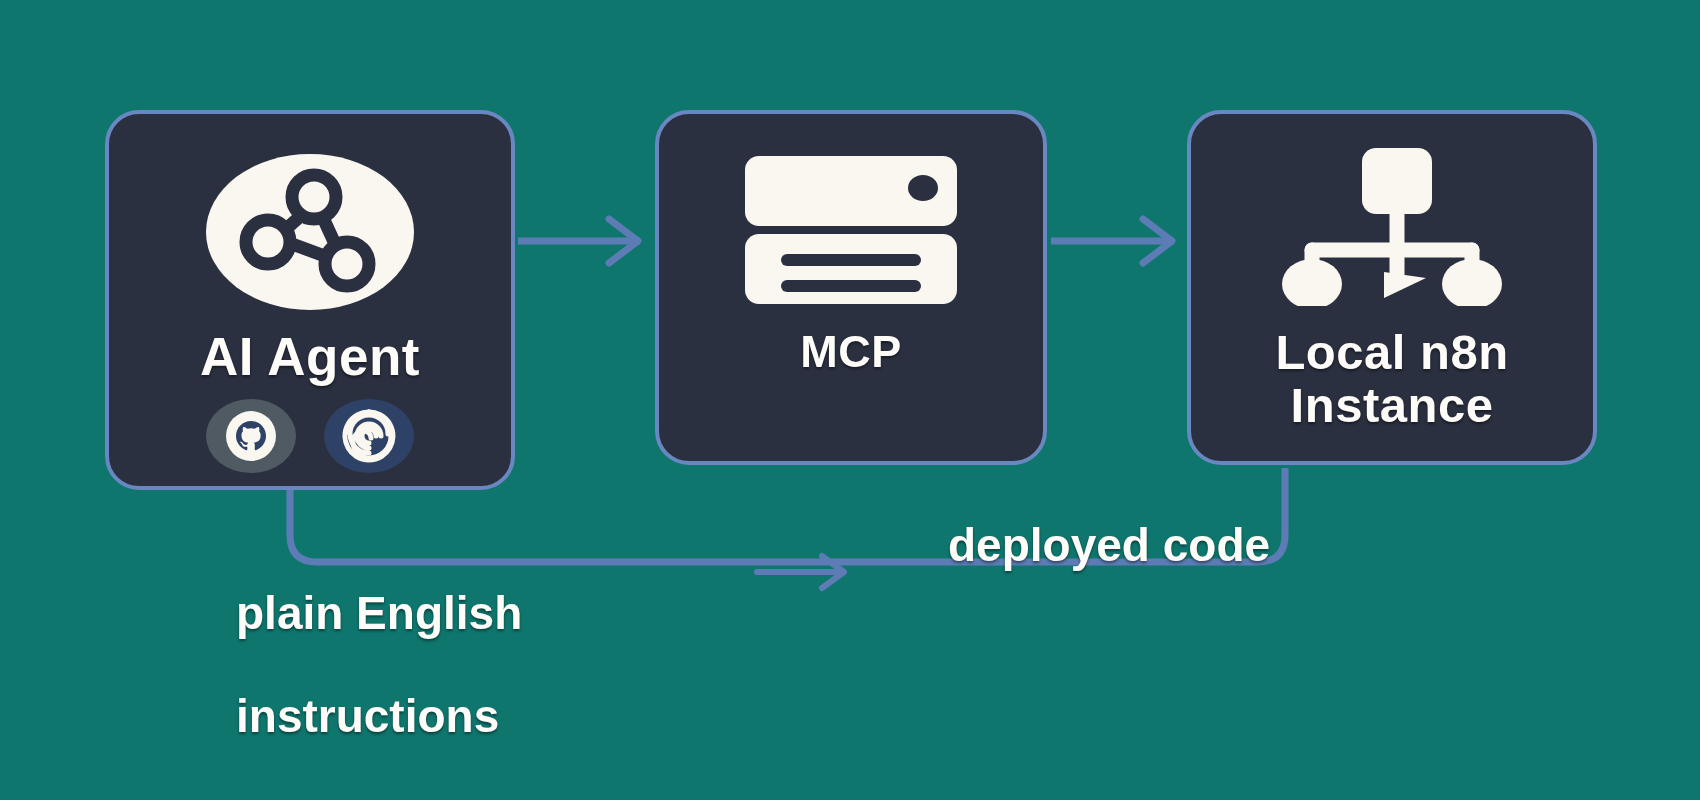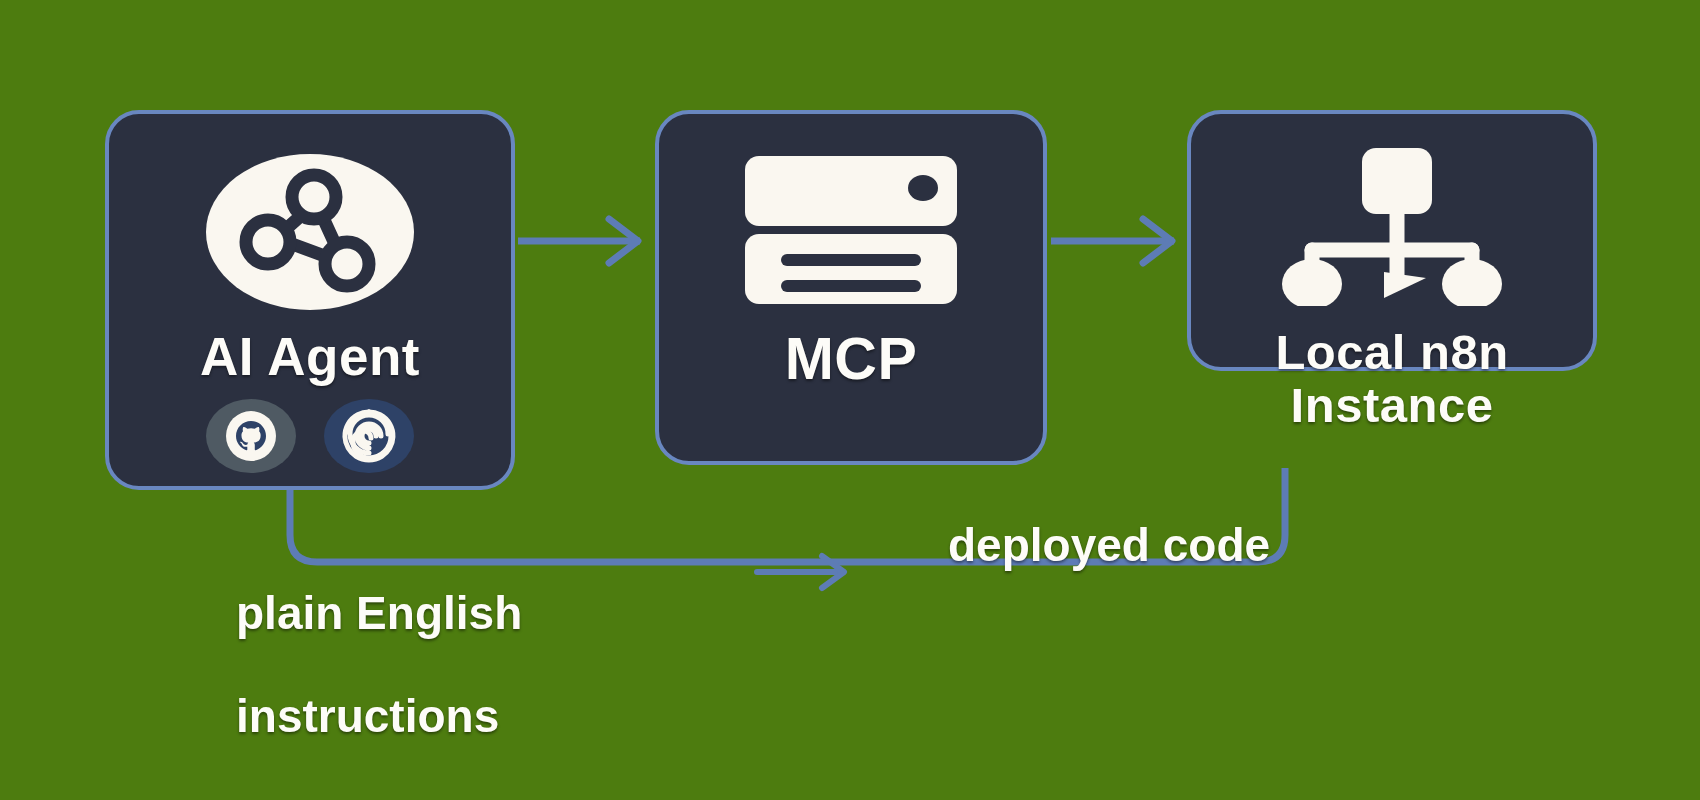--- a/index.html
+++ b/index.html
@@ -12,21 +12,21 @@
     width: 1700px;
     height: 800px;
     overflow: hidden;
     font-family: "Liberation Sans", sans-serif;
     position: relative;
   }
   #stage {
     position: relative;
     width: 1700px;
     height: 800px;
-    background: #4d7c0f;
+    background: #0f766e;
     text-decoration: underline;
   }
   .layer-svg {
     position: absolute;
     left: 0;
     top: 0;
     width: 1700px;
     height: 800px;
     pointer-events: none;
   }
@@ -35,37 +35,37 @@
     box-sizing: border-box;
     border: 4px solid #6987c0;
     border-radius: 34px;
     background: #2b3040;
     display: flex;
     flex-direction: column;
     align-items: center;
   }
   #card-agent  { left: 105px; top: 110px; width: 410px; height: 380px; padding-top: 38px; }
   #card-mcp    { left: 655px; top: 110px; width: 392px; height: 355px; padding-top: 40px; }
-  #card-n8n    { left: 1187px; top: 110px; width: 410px; height: 261px; padding-top: 32px; }
+  #card-n8n    { left: 1187px; top: 110px; width: 410px; height: 355px; padding-top: 32px; }
 
   .icon-wrap {
     display: flex;
     align-items: center;
     justify-content: center;
   }
   .card-title {
     color: #fdfcf8;
     font-weight: bold;
     text-align: center;
     letter-spacing: 0.5px;
     line-height: 1.08;
     text-shadow: 0 2px 3px rgba(0,0,0,0.45);
   }
   #title-agent { font-size: 53px; margin-top: 16px; }
-  #title-mcp   { font-size: 59px; margin-top: 22px; }
+  #title-mcp   { font-size: 45px; margin-top: 22px; }
   #title-n8n   { font-size: 49px; margin-top: 20px; }
 
   .badge-row {
     display: flex;
     gap: 28px;
     margin-top: 14px;
     align-items: center;
     justify-content: center;
   }
   .badge {

